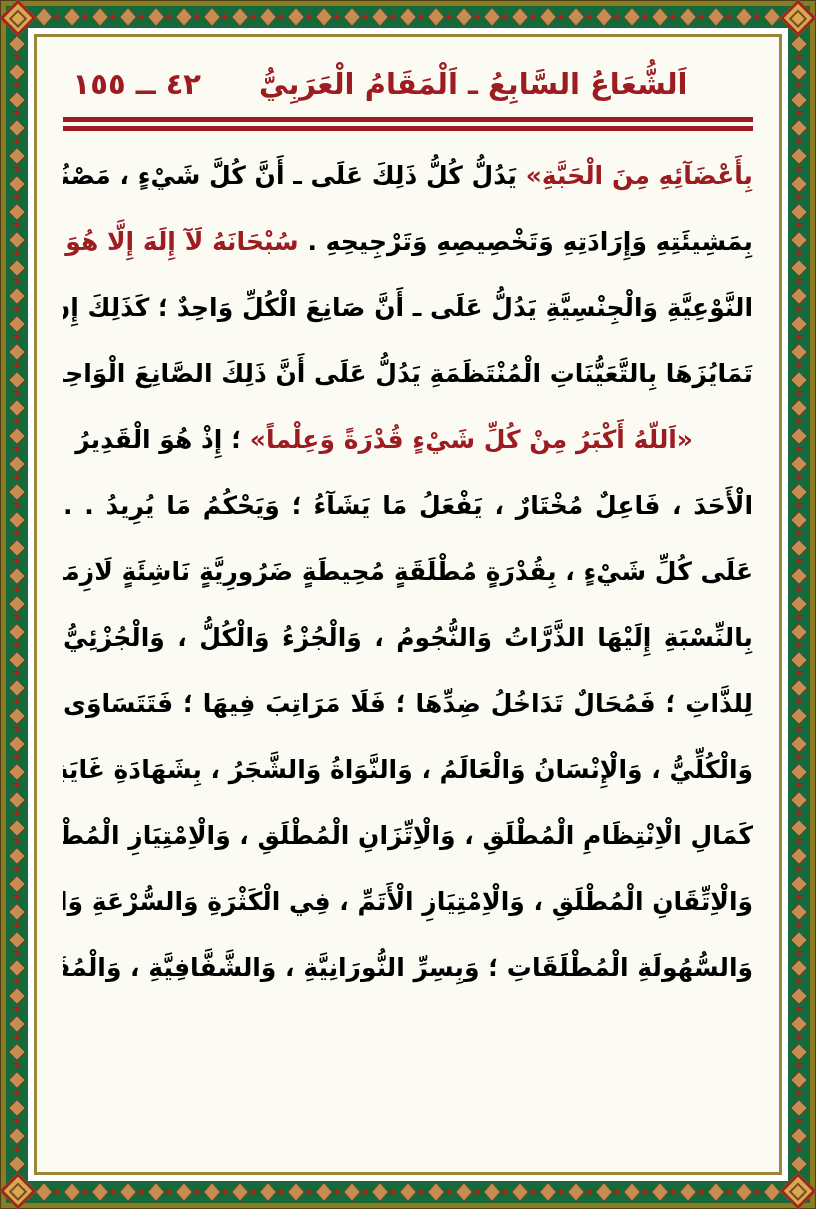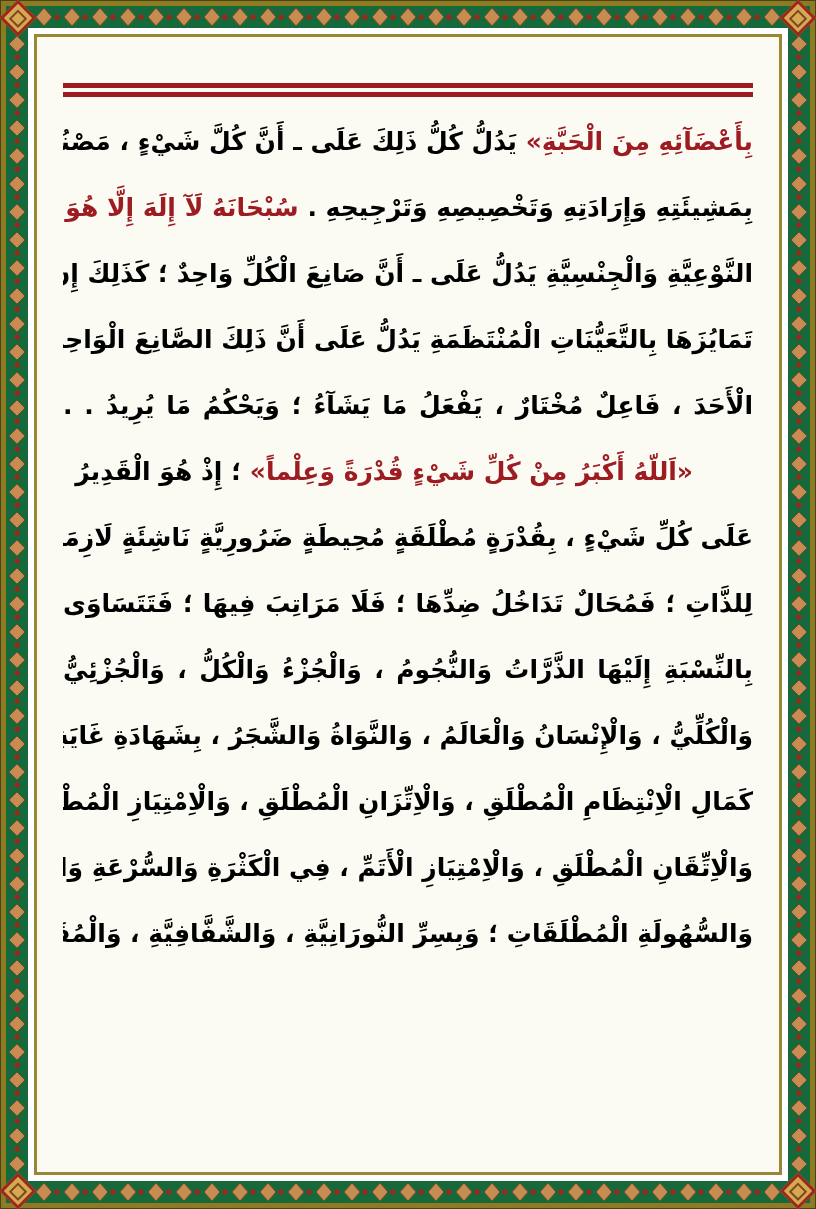--- a/index.html
+++ b/index.html
@@ -142,34 +142,36 @@
 
     <div class="corner tl"></div>
     <div class="corner tr"></div>
     <div class="corner bl"></div>
     <div class="corner br"></div>
 
     <div class="inner-white">
       <div class="page">
 
         <header class="page-header" dir="rtl">
+          <span class="title">اَلشُّعَاعُ السَّابِعُ ـ اَلْمَقَامُ الْعَرَبِيُّ</span>
+          <span class="pages">٤٢ ــ ١٥٥</span>
         </header>
 
         <div class="double-rule"></div>
 
         <div class="body-text" dir="rtl">
             <div class="line" dir="rtl"><span class="seg-red">بِأَعْضَآئِهِ مِنَ الْحَبَّةِ» </span><span class="seg-black">يَدُلُّ كُلُّ ذَلِكَ عَلَى ـ أَنَّ كُلَّ شَيْءٍ ، مَصْنُوعٌ</span></div>
             <div class="line" dir="rtl"><span class="seg-black">بِمَشِيئَتِهِ وَإِرَادَتِهِ وَتَخْصِيصِهِ وَتَرْجِيحِهِ . </span><span class="seg-red">سُبْحَانَهُ لَآ إِلَهَ إِلَّا هُوَ . .</span></div>
             <div class="line" dir="rtl"><span class="seg-black">النَّوْعِيَّةِ وَالْجِنْسِيَّةِ يَدُلُّ عَلَى ـ أَنَّ صَانِعَ الْكُلِّ وَاحِدٌ ؛ كَذَلِكَ إِنَّ</span></div>
             <div class="line" dir="rtl"><span class="seg-black">تَمَايُزَهَا بِالتَّعَيُّنَاتِ الْمُنْتَظَمَةِ يَدُلُّ عَلَى أَنَّ ذَلِكَ الصَّانِعَ الْوَاحِدَ</span></div>
+            <div class="line quote-indent" dir="rtl"><span class="seg-red">«اَللّهُ أَكْبَرُ مِنْ كُلِّ شَيْءٍ قُدْرَةً وَعِلْماً» </span><span class="seg-black">؛ إِذْ هُوَ الْقَدِيرُ</span></div>
             <div class="line" dir="rtl"><span class="seg-black">الْأَحَدَ ، فَاعِلٌ مُخْتَارٌ ، يَفْعَلُ مَا يَشَآءُ ؛ وَيَحْكُمُ مَا يُرِيدُ . .</span></div>
-            <div class="line quote-indent" dir="rtl"><span class="seg-red">«اَللّهُ أَكْبَرُ مِنْ كُلِّ شَيْءٍ قُدْرَةً وَعِلْماً» </span><span class="seg-black">؛ إِذْ هُوَ الْقَدِيرُ</span></div>
             <div class="line" dir="rtl"><span class="seg-black">عَلَى كُلِّ شَيْءٍ ، بِقُدْرَةٍ مُطْلَقَةٍ مُحِيطَةٍ ضَرُورِيَّةٍ نَاشِئَةٍ لَازِمَةٍ</span></div>
+            <div class="line" dir="rtl"><span class="seg-black">بِالنِّسْبَةِ إِلَيْهَا الذَّرَّاتُ وَالنُّجُومُ ، وَالْجُزْءُ وَالْكُلُّ ، وَالْجُزْئِيُّ</span></div>
             <div class="line" dir="rtl"><span class="seg-black">لِلذَّاتِ ؛ فَمُحَالٌ تَدَاخُلُ ضِدِّهَا ؛ فَلَا مَرَاتِبَ فِيهَا ؛ فَتَتَسَاوَى</span></div>
-            <div class="line" dir="rtl"><span class="seg-black">بِالنِّسْبَةِ إِلَيْهَا الذَّرَّاتُ وَالنُّجُومُ ، وَالْجُزْءُ وَالْكُلُّ ، وَالْجُزْئِيُّ</span></div>
             <div class="line" dir="rtl"><span class="seg-black">وَالْكُلِّيُّ ، وَالْإِنْسَانُ وَالْعَالَمُ ، وَالنَّوَاةُ وَالشَّجَرُ ، بِشَهَادَةِ غَايَةِ</span></div>
             <div class="line" dir="rtl"><span class="seg-black">كَمَالِ الْاِنْتِظَامِ الْمُطْلَقِ ، وَالْاِتِّزَانِ الْمُطْلَقِ ، وَالْاِمْتِيَازِ الْمُطْلَقِ ،</span></div>
             <div class="line" dir="rtl"><span class="seg-black">وَالْاِتِّقَانِ الْمُطْلَقِ ، وَالْاِمْتِيَازِ الْأَتَمِّ ، فِي الْكَثْرَةِ وَالسُّرْعَةِ وَالْوُسْعَةِ</span></div>
             <div class="line" dir="rtl"><span class="seg-black">وَالسُّهُولَةِ الْمُطْلَقَاتِ ؛ وَبِسِرِّ النُّورَانِيَّةِ ، وَالشَّفَّافِيَّةِ ، وَالْمُقَابَلَةِ ،</span></div>
           </div>
 
       </div>
     </div>
   </div>
 </div>

